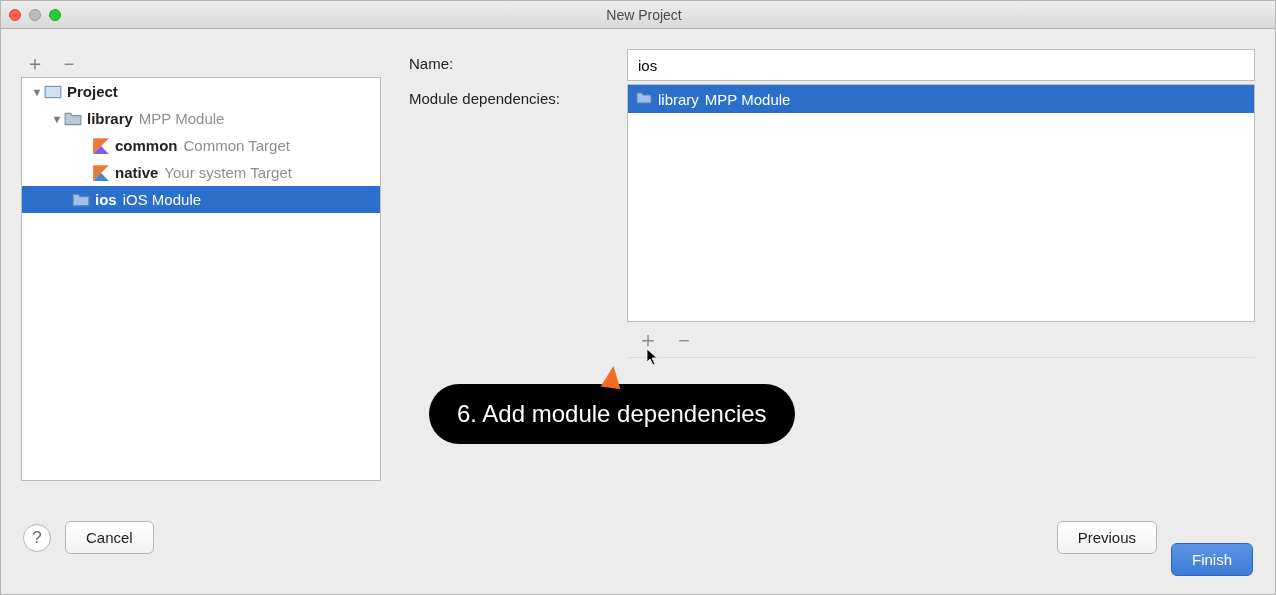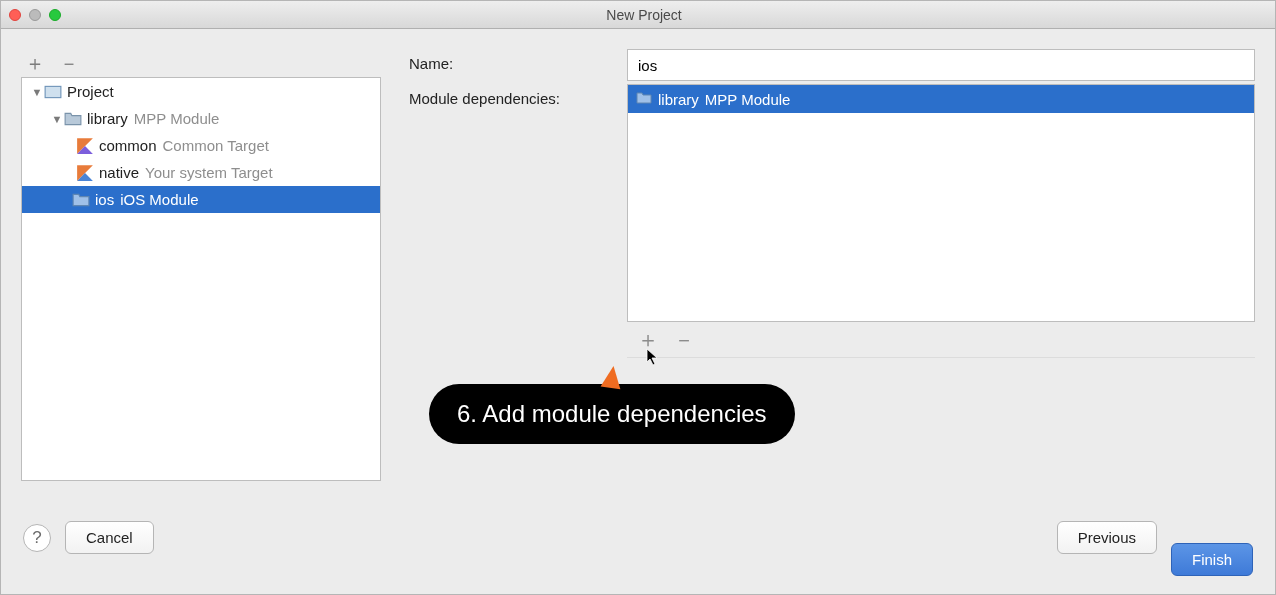--- a/index.html
+++ b/index.html
@@ -107,36 +107,37 @@
       display: inline-flex;
       width: 18px;
       height: 18px;
       margin-right: 5px;
       align-items: center;
       justify-content: center;
     }
     .tree-row .label-primary {
       color: #222;
       margin-right: 6px;
+      font-weight: bold;
     }
     .tree-row .label-secondary {
       color: #8e8e8e;
     }
     .tree-row.selected {
       background: #2b6fcb;
       color: #fff;
     }
     .tree-row.selected .label-primary,
     .tree-row.selected .label-secondary,
     .tree-row.selected .disclosure {
       color: #fff;
     }
     .indent-0 { padding-left: 8px; }
     .indent-1 { padding-left: 28px; }
-    .indent-2 { padding-left: 54px; }
+    .indent-2 { padding-left: 70px; }
     .indent-1b { padding-left: 50px; }
     
     .right-panel {
       flex: 1;
       display: flex;
       flex-direction: column;
       gap: 3px;
       position: relative;
     }
     .form-row {

